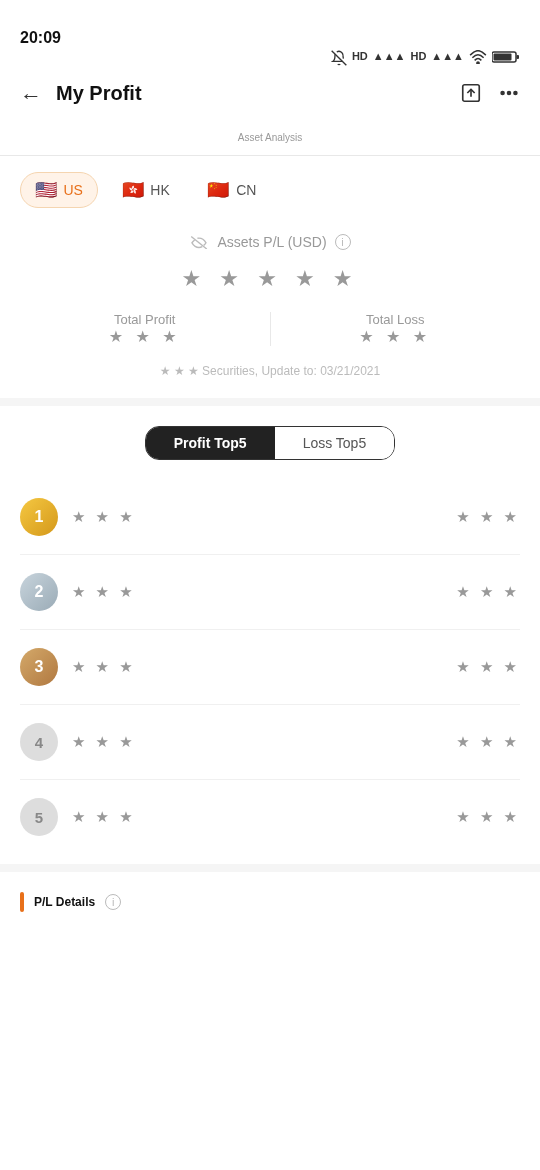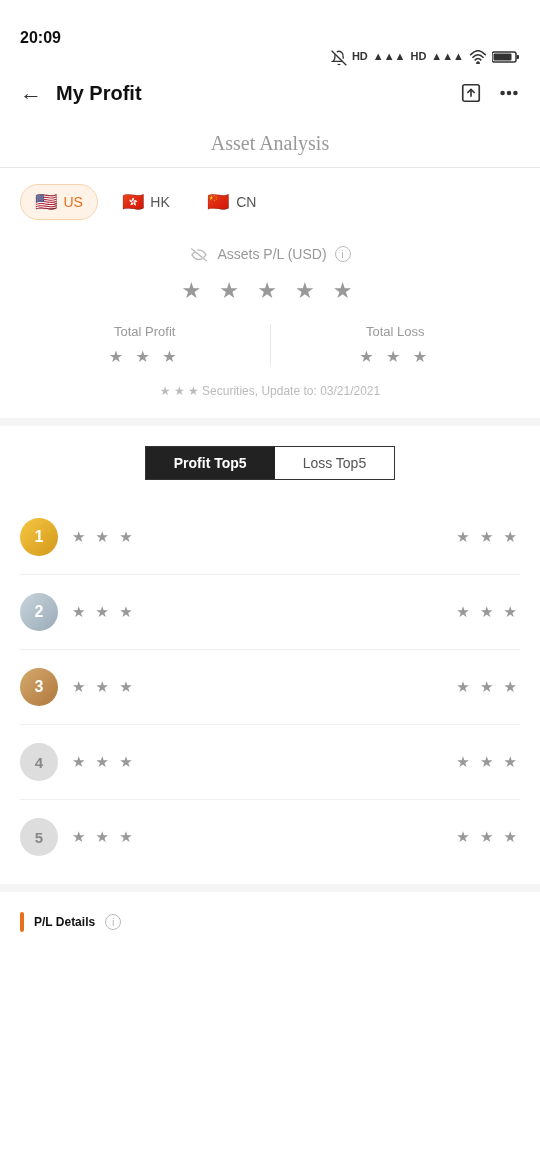--- a/index.html
+++ b/index.html
@@ -70,25 +70,24 @@
     
     .tabs {
       display: flex;
       border-bottom: 1px solid #e8e8e8;
       background: #fff;
     }
     .tab {
       flex: 1;
       text-align: center;
       padding: 14px 0 12px;
-      font-size: 20px;
+      font-size: 10px;
       color: #999;
       cursor: pointer;
       position: relative;
-      font-family: Liberation Serif, serif;
     }
     .tab.active {
       color: #e8701a;
       font-weight: 600;
     }
     .tab.active::after {
       content: '';
       position: absolute;
       bottom: 0;
       left: 20%;
@@ -169,21 +168,20 @@
       flex: 1;
       text-align: center;
       padding: 0 20px;
     }
     .pl-sub-item:first-child {
       border-right: 1px solid #e8e8e8;
     }
     .pl-sub-label {
       font-size: 13px;
       color: #999;
-      margin-bottom: 8px;
     }
     .pl-sub-stars {
       font-size: 16px;
       color: #999;
       letter-spacing: 4px;
     }
     .pl-update-note {
       margin-top: 18px;
       font-size: 12px;
       color: #bbb;
@@ -217,21 +215,21 @@
       font-size: 17px;
       font-weight: 600;
       color: #111;
     }
 
     
     .ranking-toggle {
       display: flex;
       gap: 0;
       border: 1.5px solid #333;
-      border-radius: 0;
+      border-radius: 14px;
       overflow: hidden;
       width: fit-content;
       margin: 0 auto 20px;
     }
     .toggle-btn {
       padding: 8px 28px;
       font-size: 14px;
       border: none;
       cursor: pointer;
       background: #fff;

